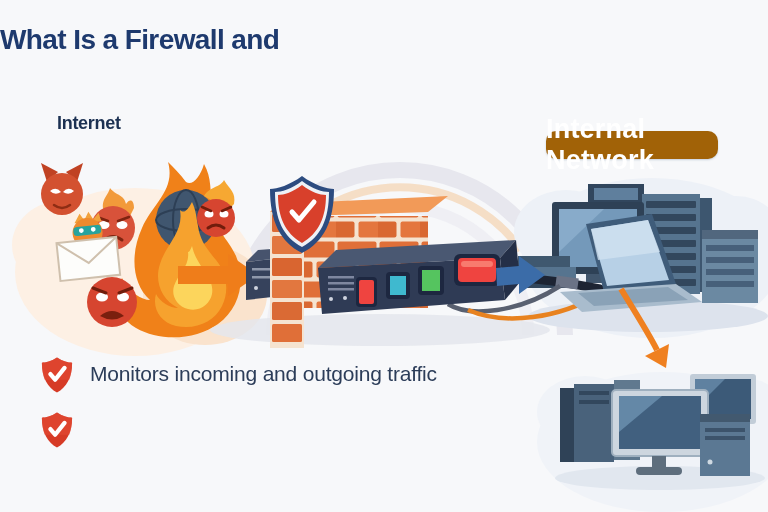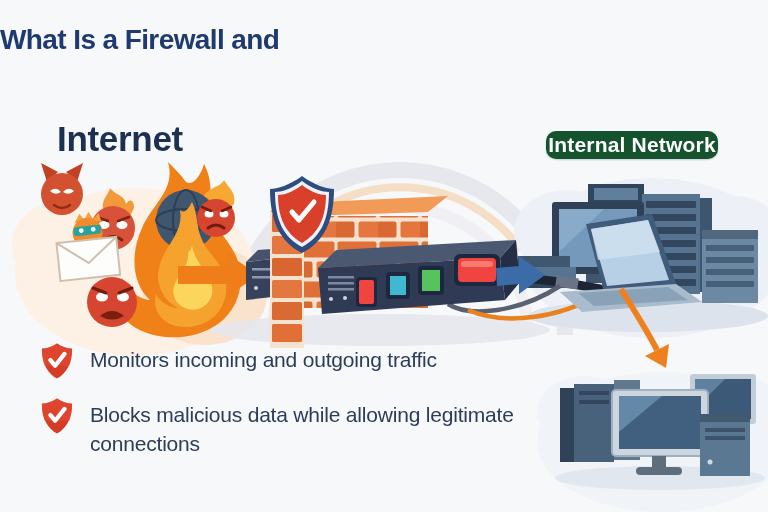--- a/index.html
+++ b/index.html
@@ -8,31 +8,31 @@
     background:#f7f8fa;
     font-family:"Liberation Sans",sans-serif;
   }
   .bg-art{position:absolute;left:0;top:0;width:768px;height:512px;}
   .title{
     position:absolute;left:0;top:22px;width:768px;text-align:left;
     color:#1e3a6e;font-weight:bold;font-size:28px;line-height:36px;
     letter-spacing:-0.6px;
   }
   .internet-label{
-    position:absolute;left:57px;top:119px;
-    color:#1c3152;font-weight:bold;font-size:35px;letter-spacing:-0.3px;
+    position:absolute;left:57px;top:113px;
+    color:#1c3152;font-weight:bold;font-size:18px;letter-spacing:-0.3px;
   }
   .internal-badge{
     position:absolute;left:546px;top:131px;width:172px;height:28px;
-    background:#14532d;border-radius:10px;
+    background:#a16207;border-radius:10px;
     display:flex;align-items:center;justify-content:center;
-    color:#ffffff;font-size:21px;font-weight:600;letter-spacing:0.2px;
+    color:#ffffff;font-size:27px;font-weight:600;letter-spacing:0.2px;
     box-shadow:0 1px 2px rgba(60,90,130,0.25);
   }
-  .bullets{position:absolute;left:40px;top:342px;width:560px;}
+  .bullets{position:absolute;left:40px;top:356px;width:560px;}
   .bullet{display:flex;align-items:flex-start;margin-bottom:17px;}
   .bullet-icon{width:34px;height:38px;flex:0 0 34px;margin-right:16px;}
   .bullet-text{
     color:#2c3d59;font-size:21px;line-height:29px;letter-spacing:-0.2px;
     padding-top:3px;
   }
 </style>
 </head>
 <body>
 
@@ -306,20 +306,16 @@
       <div class="bullet-text">
         <div>Monitors incoming and outgoing traffic</div>
       </div>
     </div>
     <div class="bullet">
       <svg class="bullet-icon" viewBox="0 0 36 40">
         <path d="M18 1.5 C24 5.5 30 7 34 7 C34 22 28 33.5 18 38.5 C8 33.5 2 22 2 7 C6 7 12 5.5 18 1.5 Z" fill="#d63b26"></path>
         <path d="M18 1.5 C24 5.5 30 7 34 7 C34 14 33 20 31 25 L5 25 C3 20 2 14 2 7 C6 7 12 5.5 18 1.5 Z" fill="#e14932" opacity="0.7"></path>
         <path d="M11 19 L16 25 L26 12.5" stroke="#ffffff" stroke-width="4.5" fill="none" stroke-linecap="round" stroke-linejoin="round"></path>
       </svg>
-      <div class="bullet-text">
-        <div>Blocks malicious data while allowing legitimate</div>
-        <div>connections</div>
-      </div>
     </div>
   </div>
 
 </div>
 
 </body></html>

